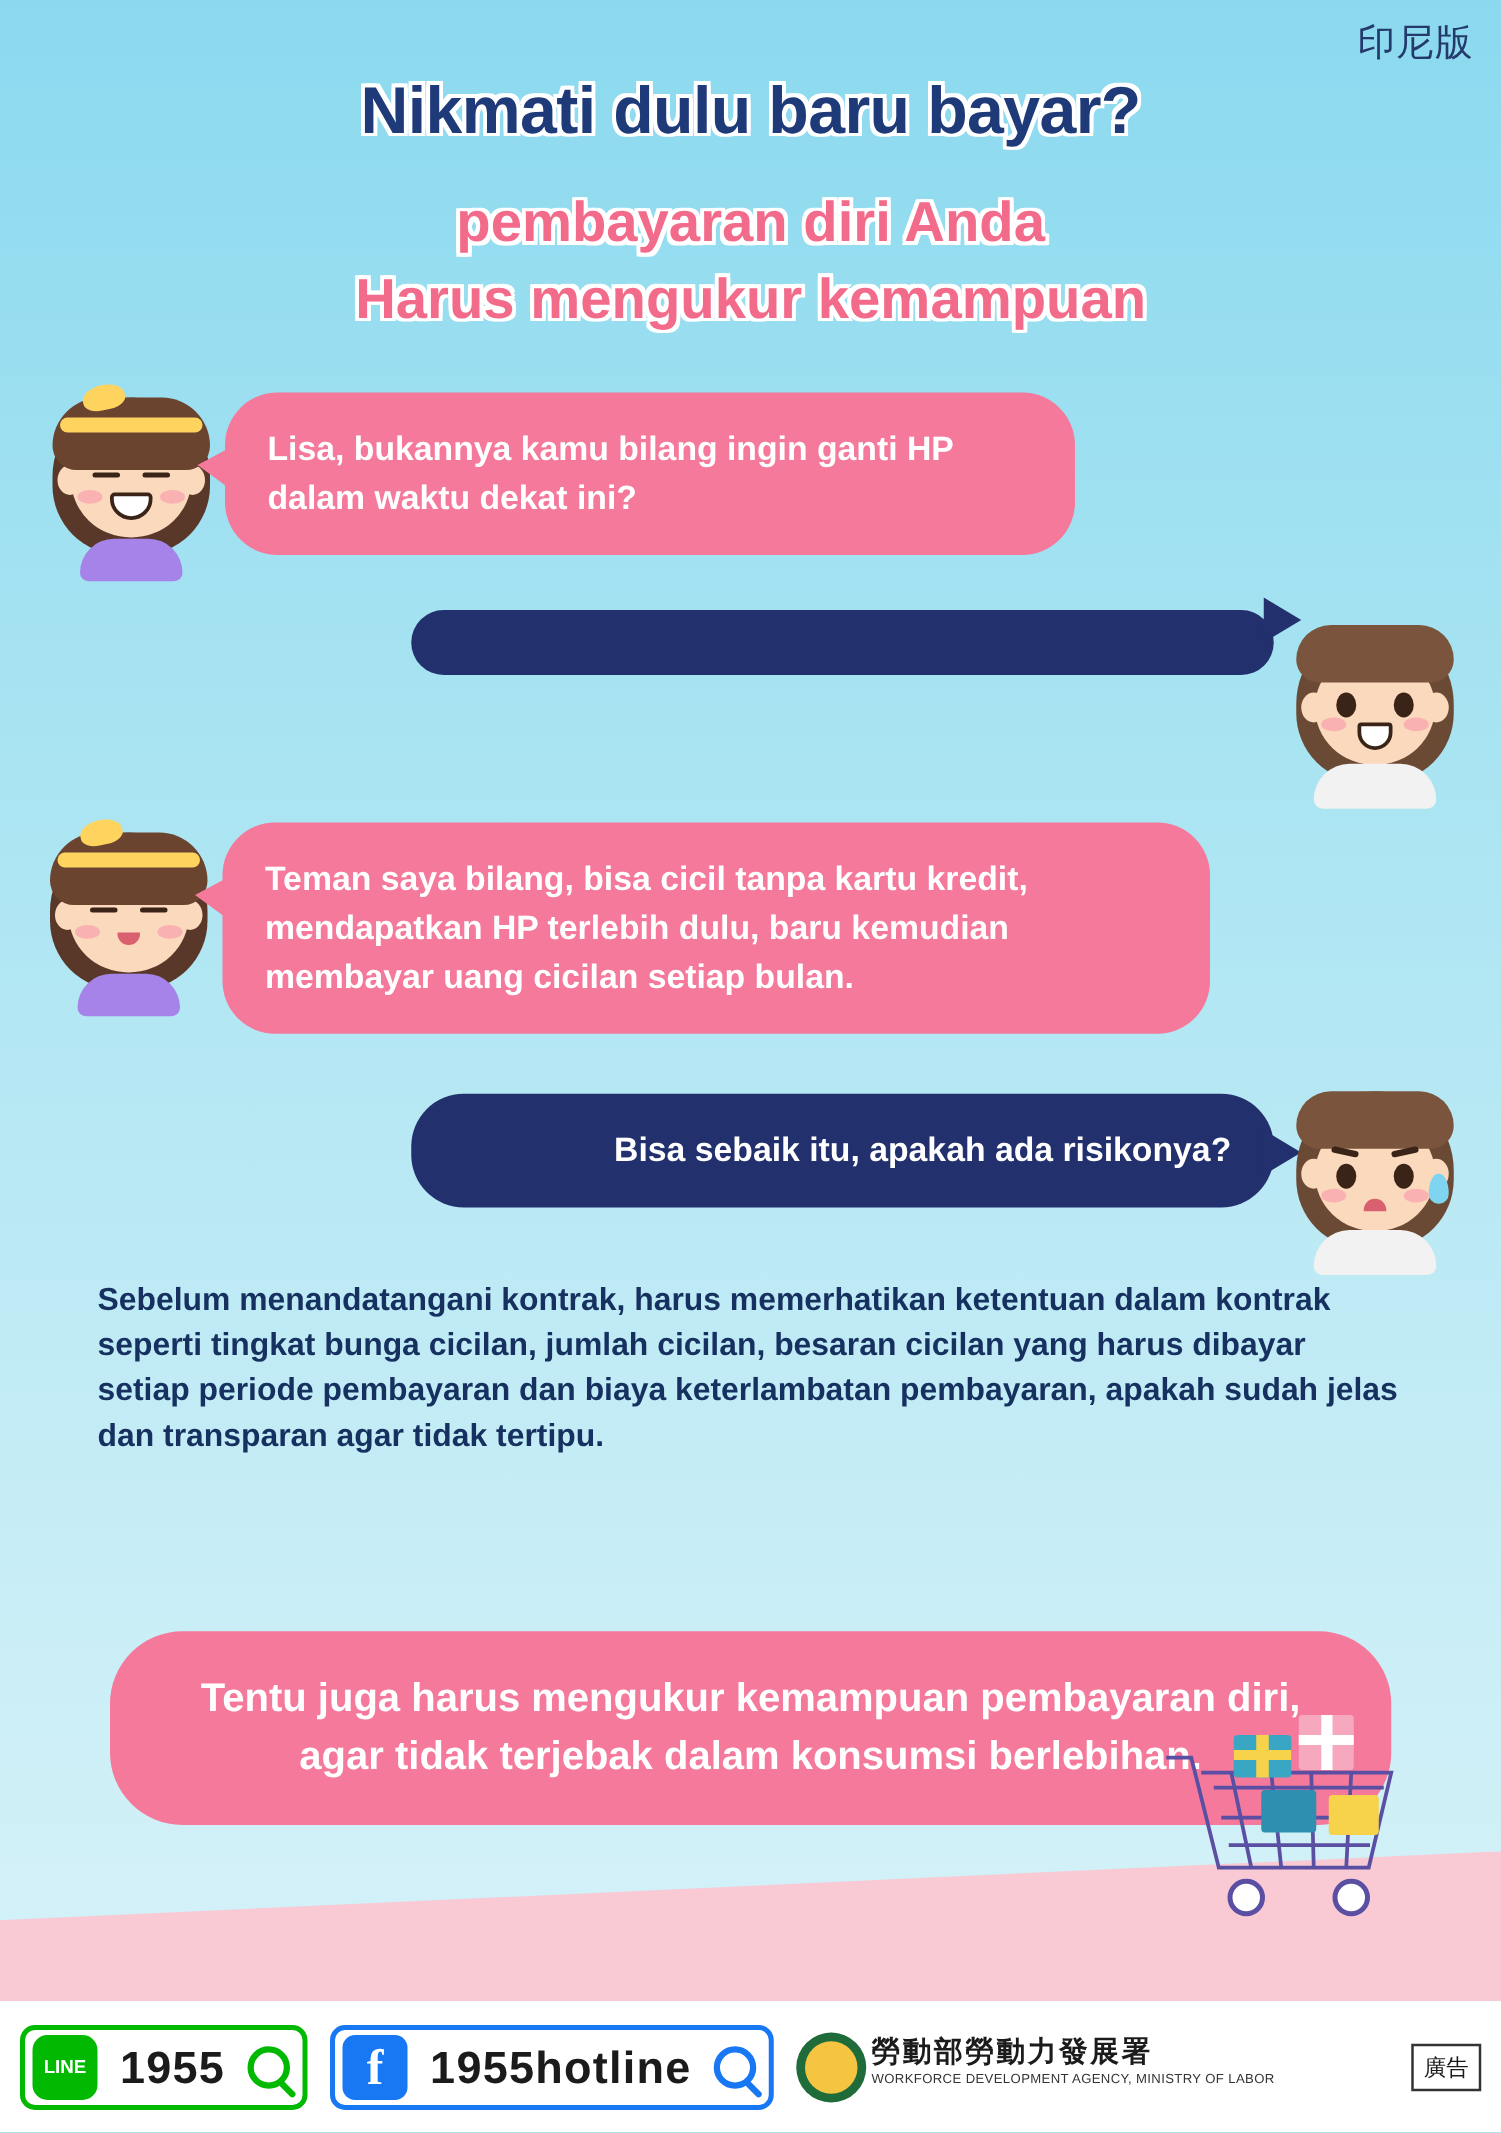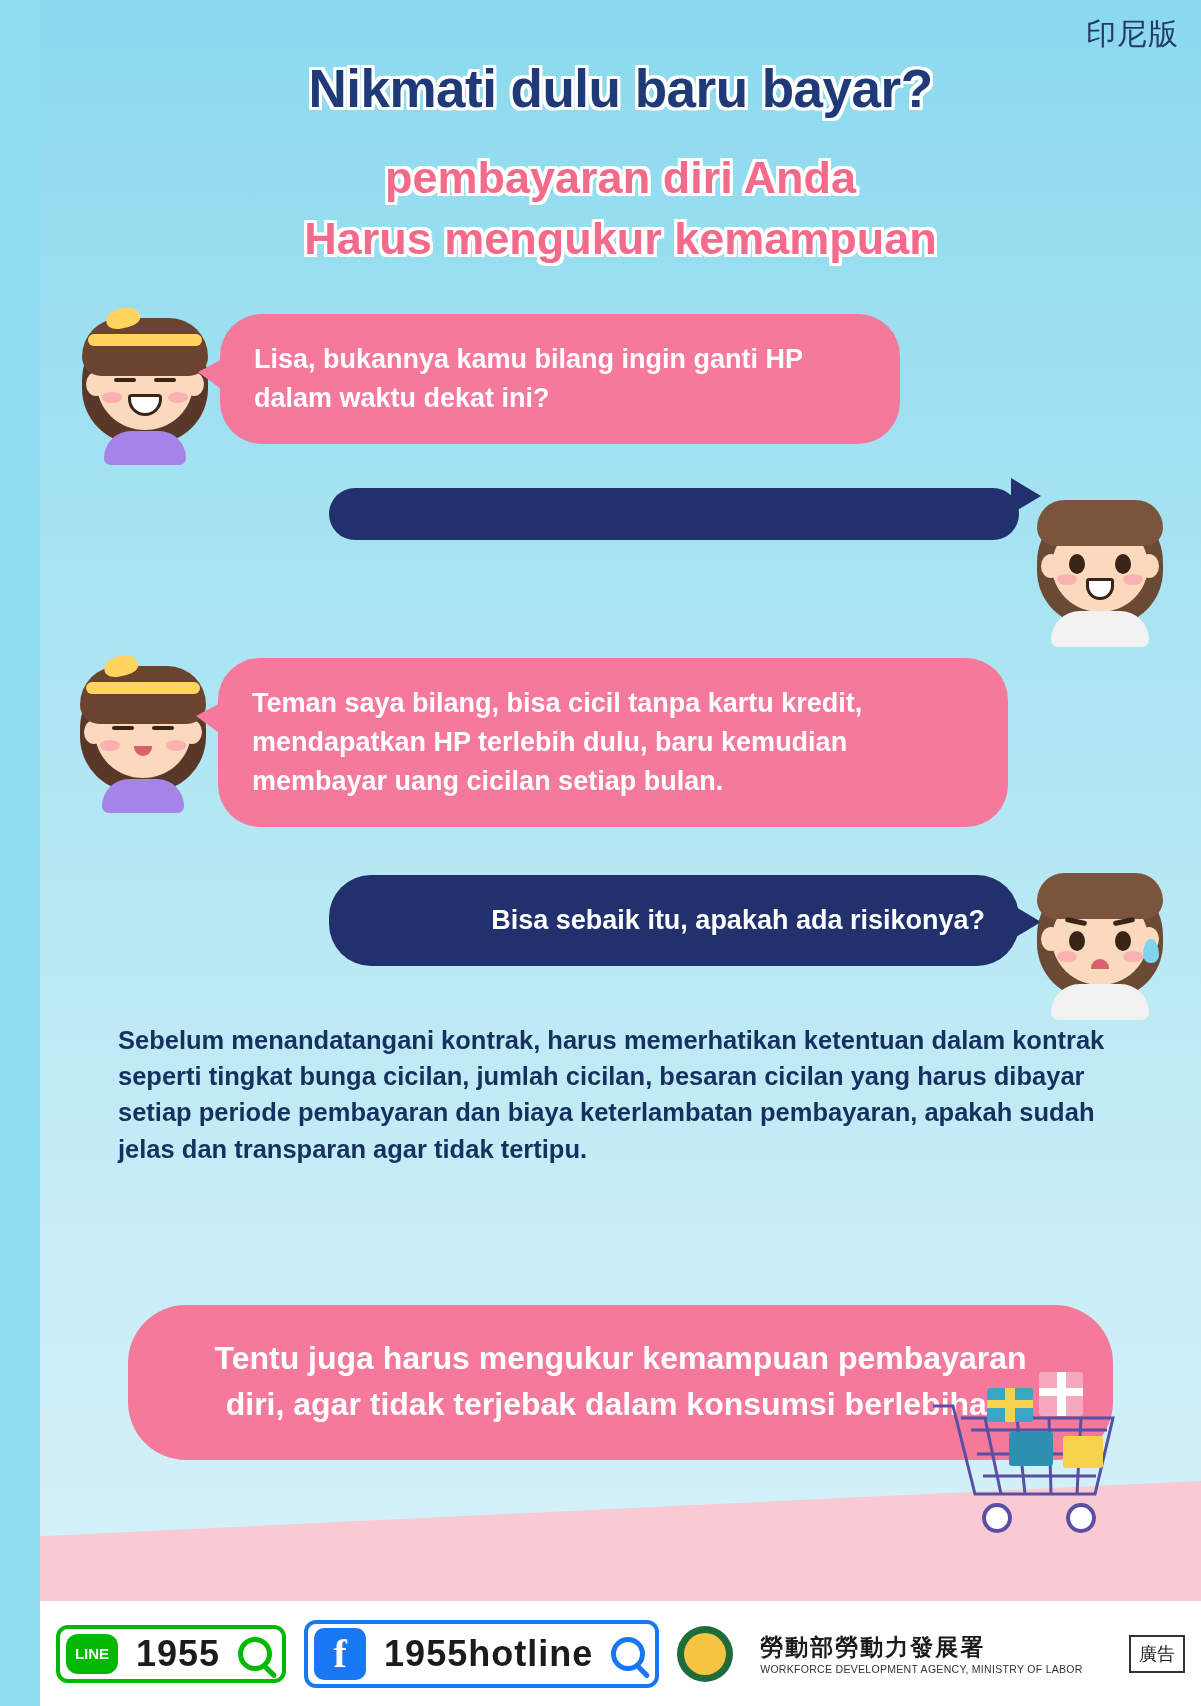--- a/index.html
+++ b/index.html
@@ -10,21 +10,20 @@
     font-family: "Liberation Sans", sans-serif;
     background: #8fdcef;
     overflow: hidden;
     position: relative;
   }
   .poster {
     position: absolute;
     inset: 0;
     background: linear-gradient(180deg, #8bd9ef 0%, #a9e4f2 35%, #bdeaf5 60%, #cdeff7 80%, #d8f2f8 100%);
     overflow: hidden;
-    margin-left: 40px;
   }
   
   .ground {
     position: absolute;
     left: 0; right: 0; bottom: 105px; height: 120px;
     background: #f9c9d4;
     clip-path: polygon(0 46%, 100% 0%, 100% 100%, 0 100%);
   }
   .footerbar {
     position: absolute;
@@ -180,21 +179,21 @@
   
   .cart { position: absolute; right: 58px; bottom: 150px; width: 230px; height: 190px; }
 
   
   .line-box {
     display: flex; align-items: center; gap: 10px;
     border: 4px solid #00b900; border-radius: 12px;
     padding: 4px 10px 4px 6px; background: #fff;
   }
   .line-badge {
-    width: 52px; height: 40px; background: #00b900; border-radius: 12px;
+    width: 52px; height: 52px; background: #00b900; border-radius: 12px;
     color: #fff; font-size: 15px; font-weight: bold;
     display: flex; align-items: center; justify-content: center;
   }
   .num { font-size: 36px; font-weight: bold; color: #1b1b1b; letter-spacing: 1px; padding: 0 8px; }
   .mag { width: 34px; height: 34px; border: 5px solid #00b900; border-radius: 50%; position: relative; }
   .mag:after { content: ""; position: absolute; right: -11px; bottom: -8px; width: 16px; height: 5px; background: #00b900; transform: rotate(45deg); border-radius: 3px;}
   .fb-box {
     display: flex; align-items: center; gap: 10px;
     border: 4px solid #1877f2; border-radius: 12px;
     padding: 4px 10px 4px 6px; background: #fff;
@@ -360,21 +359,21 @@
       <div class="num">1955</div>
       <div class="mag"></div>
     </div>
 
     <div class="fb-box">
       <div class="fb-badge">f</div>
       <div class="num">1955hotline</div>
       <div class="mag-blue"></div>
     </div>
 
-    <div style="display:flex; align-items:center; gap:27px;">
+    <div style="display:flex; align-items:flex-start; gap:4px;">
       <div class="mol-logo"></div>
       <div>
         <div class="mol-text-1">勞動部勞動力發展署</div>
         <div class="mol-text-2">WORKFORCE DEVELOPMENT AGENCY, MINISTRY OF LABOR</div>
       </div>
     </div>
 
     <div class="ad-box">廣告</div>
   </div>
 

